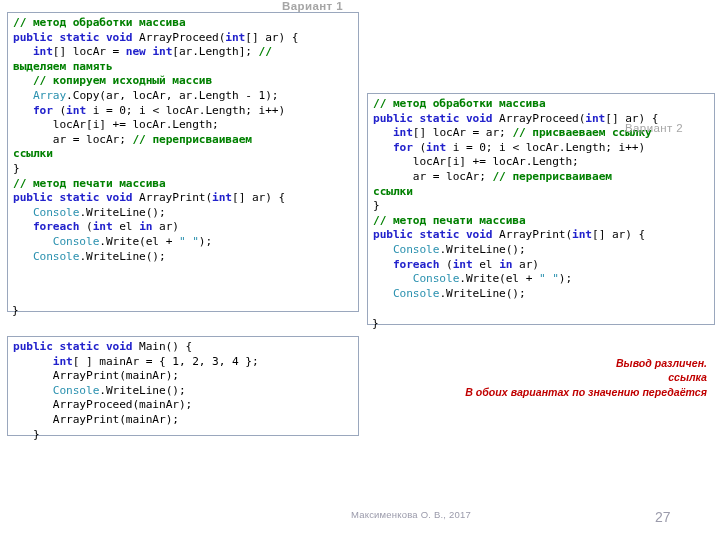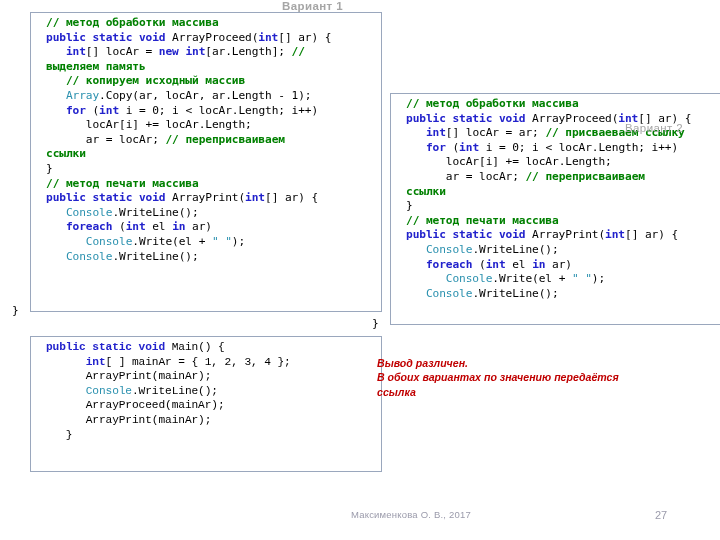--- a/index.html
+++ b/index.html
@@ -20,27 +20,26 @@
     position: absolute;
     box-sizing: border-box;
     border: 1px solid #9aa7bd;
     background: #ffffff;
     font-family: "DejaVu Sans Mono", "Liberation Mono", monospace;
     font-size: 11.2px;
     line-height: 14.6px;
     letter-spacing: -0.1px;
     white-space: pre-wrap;
     color: #000000;
-    padding: 3px 4px 3px 15px;
+    padding: 3px 4px 3px 5px;
     overflow: visible;
-    margin-left: 23px;
   }
   #panel-variant-1 { left: 7px;   top: 12px;  width: 352px; height: 300px; }
   #panel-variant-2 { left: 367px; top: 93px;  width: 348px; height: 232px; }
-  #panel-main      { left: 7px;   top: 336px; width: 352px; height: 136px; font-family: Liberation Mono, monospace; }
+  #panel-main      { left: 7px;   top: 336px; width: 352px; height: 100px; }
 
   .code-line { display: block; min-height: 14.6px; }
 
   
   .tok-com  { color: #008000; font-weight: bold; }
   .tok-key  { color: #2222cc; font-weight: bold; }
   .tok-type { color: #2B91AF; }
   .tok-str  { color: #2B91AF; }
   .tok-pln  { color: #000000; }
 
@@ -73,40 +72,40 @@
     left: 377px;
     top: 356px;
     width: 330px;
     font-family: "Liberation Sans", sans-serif;
     font-size: 10.6px;
     font-style: italic;
     font-weight: bold;
     line-height: 14.4px;
     color: #c00000;
   }
-  #conclusion-note .note-line { display: block; }
+  #conclusion-note .note-line { display: block; text-align: right; }
 
   
   #footer-author {
     position: absolute;
     left: 307px;
     top: 509px;
     font-family: "Liberation Sans", sans-serif;
     font-size: 9.5px;
     color: #9b9bab;
     letter-spacing: 0.2px;
     white-space: nowrap;
     padding-left: 44px;
   }
   #footer-page-number {
     position: absolute;
     left: 655px;
     top: 509px;
     font-family: "Liberation Sans", sans-serif;
-    font-size: 11px;
+    font-size: 14px;
     color: #9b9bab;
     white-space: nowrap;
   }
 </style>
 </head>
 <body>
 
 <div class="code-panel" id="panel-variant-1"><span class="code-line"><span class="tok-com">// метод обработки массива</span></span><span class="code-line"><span class="tok-key">public static void </span><span class="tok-pln">ArrayProceed(</span><span class="tok-key">int</span><span class="tok-pln">[] ar) {</span></span><span class="code-line"><span class="tok-pln">   </span><span class="tok-key">int</span><span class="tok-pln">[] locAr = </span><span class="tok-key">new int</span><span class="tok-pln">[ar.Length]; </span><span class="tok-com">//</span></span><span class="code-line"><span class="tok-com">выделяем память</span></span><span class="code-line"><span class="tok-pln">   </span><span class="tok-com">// копируем исходный массив</span></span><span class="code-line"><span class="tok-pln">   </span><span class="tok-type">Array</span><span class="tok-pln">.Copy(ar, locAr, ar.Length - 1);</span></span><span class="code-line"><span class="tok-pln">   </span><span class="tok-key">for </span><span class="tok-pln">(</span><span class="tok-key">int</span><span class="tok-pln"> i = 0; i &lt; locAr.Length; i++)</span></span><span class="code-line"><span class="tok-pln">      locAr[i] += locAr.Length;</span></span><span class="code-line"><span class="tok-pln">      ar = locAr; </span><span class="tok-com">// переприсваиваем</span></span><span class="code-line"><span class="tok-com">ссылки</span></span><span class="code-line"><span class="tok-pln">}</span></span><span class="code-line"><span class="tok-com">// метод печати массива</span></span><span class="code-line"><span class="tok-key">public static void </span><span class="tok-pln">ArrayPrint(</span><span class="tok-key">int</span><span class="tok-pln">[] ar) {</span></span><span class="code-line"><span class="tok-pln">   </span><span class="tok-type">Console</span><span class="tok-pln">.WriteLine();</span></span><span class="code-line"><span class="tok-pln">   </span><span class="tok-key">foreach </span><span class="tok-pln">(</span><span class="tok-key">int</span><span class="tok-pln"> el </span><span class="tok-key">in</span><span class="tok-pln"> ar)</span></span><span class="code-line"><span class="tok-pln">      </span><span class="tok-type">Console</span><span class="tok-pln">.Write(el + </span><span class="tok-str">" "</span><span class="tok-pln">);</span></span><span class="code-line"><span class="tok-pln">   </span><span class="tok-type">Console</span><span class="tok-pln">.WriteLine();</span></span></div>
 
 <div class="trailing-brace" id="brace-variant-1">}</div>
@@ -116,19 +115,19 @@
 <div class="code-panel" id="panel-variant-2"><span class="code-line"><span class="tok-com">// метод обработки массива</span></span><span class="code-line"><span class="tok-key">public static void </span><span class="tok-pln">ArrayProceed(</span><span class="tok-key">int</span><span class="tok-pln">[] ar) {</span></span><span class="code-line"><span class="tok-pln">   </span><span class="tok-key">int</span><span class="tok-pln">[] locAr = ar; </span><span class="tok-com">// присваеваем ссылку</span></span><span class="code-line"><span class="tok-pln">   </span><span class="tok-key">for </span><span class="tok-pln">(</span><span class="tok-key">int</span><span class="tok-pln"> i = 0; i &lt; locAr.Length; i++)</span></span><span class="code-line"><span class="tok-pln">      locAr[i] += locAr.Length;</span></span><span class="code-line"><span class="tok-pln">      ar = locAr; </span><span class="tok-com">// переприсваиваем</span></span><span class="code-line"><span class="tok-com">ссылки</span></span><span class="code-line"><span class="tok-pln">}</span></span><span class="code-line"><span class="tok-com">// метод печати массива</span></span><span class="code-line"><span class="tok-key">public static void </span><span class="tok-pln">ArrayPrint(</span><span class="tok-key">int</span><span class="tok-pln">[] ar) {</span></span><span class="code-line"><span class="tok-pln">   </span><span class="tok-type">Console</span><span class="tok-pln">.WriteLine();</span></span><span class="code-line"><span class="tok-pln">   </span><span class="tok-key">foreach </span><span class="tok-pln">(</span><span class="tok-key">int</span><span class="tok-pln"> el </span><span class="tok-key">in</span><span class="tok-pln"> ar)</span></span><span class="code-line"><span class="tok-pln">      </span><span class="tok-type">Console</span><span class="tok-pln">.Write(el + </span><span class="tok-str">" "</span><span class="tok-pln">);</span></span><span class="code-line"><span class="tok-pln">   </span><span class="tok-type">Console</span><span class="tok-pln">.WriteLine();</span></span></div>
 
 <div class="trailing-brace" id="brace-variant-2">}</div>
 
 <div class="variant-badge" id="badge-variant-2">Вариант 2</div>
 
 <div class="code-panel" id="panel-main"><span class="code-line"><span class="tok-key">public static void </span><span class="tok-pln">Main() {</span></span><span class="code-line"><span class="tok-pln">      </span><span class="tok-key">int</span><span class="tok-pln">[ ] mainAr = { 1, 2, 3, 4 };</span></span><span class="code-line"><span class="tok-pln">      ArrayPrint(mainAr);</span></span><span class="code-line"><span class="tok-pln">      </span><span class="tok-type">Console</span><span class="tok-pln">.WriteLine();</span></span><span class="code-line"><span class="tok-pln">      ArrayProceed(mainAr);</span></span><span class="code-line"><span class="tok-pln">      ArrayPrint(mainAr);</span></span><span class="code-line"><span class="tok-pln">   }</span></span></div>
 
 <div id="conclusion-note">
   <span class="note-line">Вывод различен.</span>
+  <span class="note-line">ссылка</span>
   <span class="note-line">В обоих вариантах по значению передаётся</span>
-  <span class="note-line">ссылка</span>
 </div>
 
 <div id="footer-author">Максименкова О. В., 2017</div>
 
 <div id="footer-page-number">27</div>
 
 </body></html>

